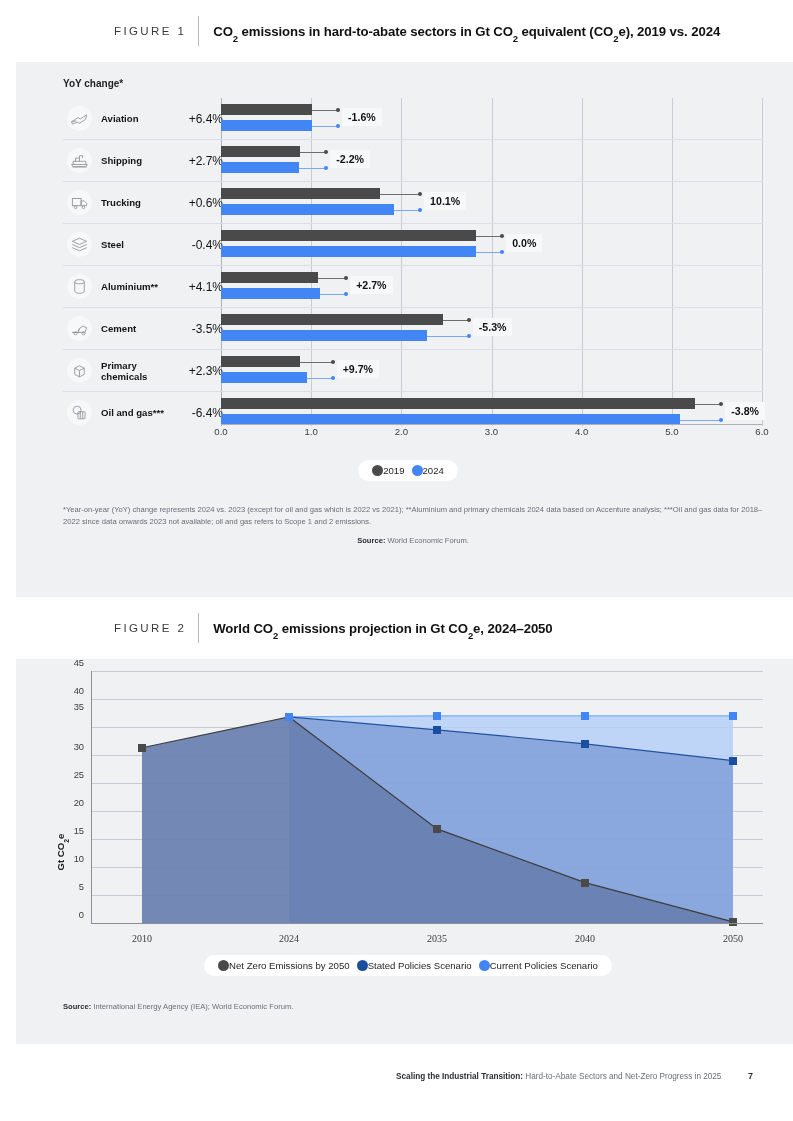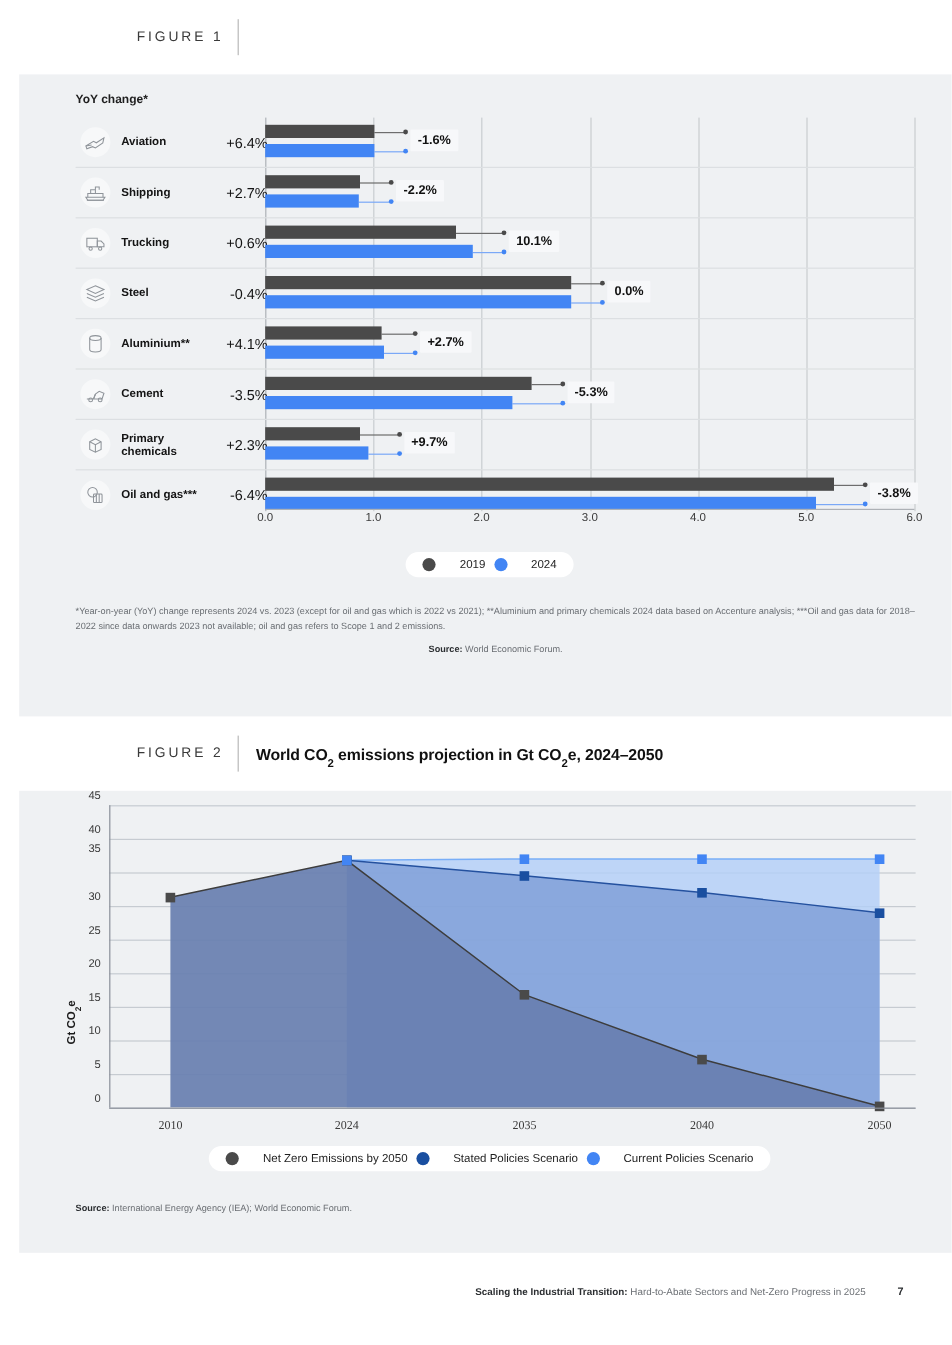--- a/index.html
+++ b/index.html
@@ -52,21 +52,21 @@
   .dot.b{background:#4285f4;top:26px;}
   .callout{position:absolute;top:10px;background:#f7f8fa;padding:3px 6px;
            font-size:10.6px;font-weight:bold;color:#111;white-space:nowrap;border-radius:1px;}
 
   .xaxis{position:absolute;left:205px;right:0;top:364px;height:20px;}
   .xtick{position:absolute;font-size:9.6px;color:#3b3b3b;transform:translateX(-50%);}
   .axisline{position:absolute;left:205px;width:541px;height:1px;background:#adb1b6;top:362px;}
 
   .legend{position:absolute;left:0;right:0;display:flex;justify-content:center;}
   .legend-pill{background:#fff;border-radius:14px;padding:5px 14px;display:flex;align-items:center;gap:7px;}
-  .lg-item{display:flex;align-items:center;gap:20px;}
+  .lg-item{display:flex;align-items:center;gap:0;}
   .lg-dot{width:11px;height:11px;border-radius:50%;}
   .lg-txt{font-size:9.6px;color:#1f1f1f;}
 
   .foot{position:absolute;left:47px;width:700px;font-size:7.6px;color:#6a6e73;line-height:11.5px;}
   .foot b{color:#2b2e31;}
 
   
   #f2plot{position:absolute;left:75px;top:12px;width:672px;height:252px;}
   .hgrid{position:absolute;left:0;right:0;height:1px;background:#c6cbd1;}
   .ylab{position:absolute;right:calc(100% + 7px);font-size:9.3px;color:#3b3b3b;transform:translateY(-50%);white-space:nowrap;}
@@ -78,20 +78,21 @@
   .mk{position:absolute;width:8px;height:8px;transform:translate(-50%,-50%);}
 </style>
 </head>
 <body>
 
 <div class="page">
 
   <div class="fig-title">
     <span class="fig-kicker">FIGURE 1</span>
     <span class="fig-rule"></span>
+    <span class="fig-head" id="f1head">CO<sub>2</sub> emissions in hard-to-abate sectors in Gt CO<sub>2</sub> equivalent (CO<sub>2</sub>e), 2019 vs. 2024</span>
   </div>
 
   <div class="panel" id="panel1">
     <div class="yoy-label">YoY change*</div>
 
     <div class="f1-rows" id="f1rows">
         <div class="plot">
           <div class="vgrid axis0" style="left: 0px;"></div>
           <div class="vgrid" style="left: 90.1667px;"></div>
           <div class="vgrid" style="left: 180.333px;"></div>

